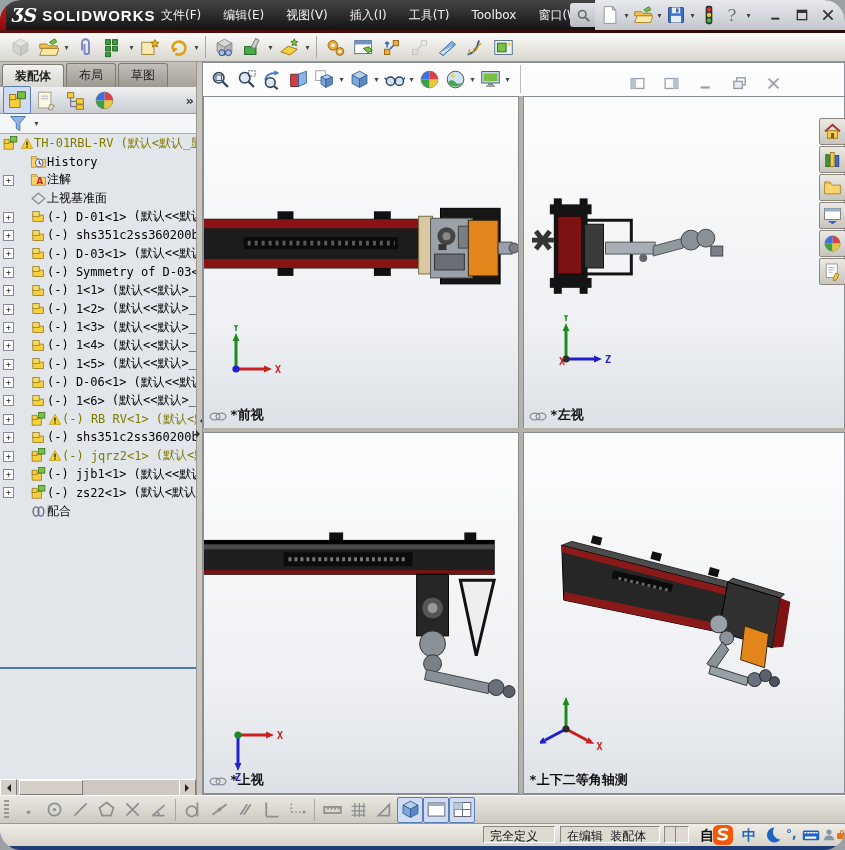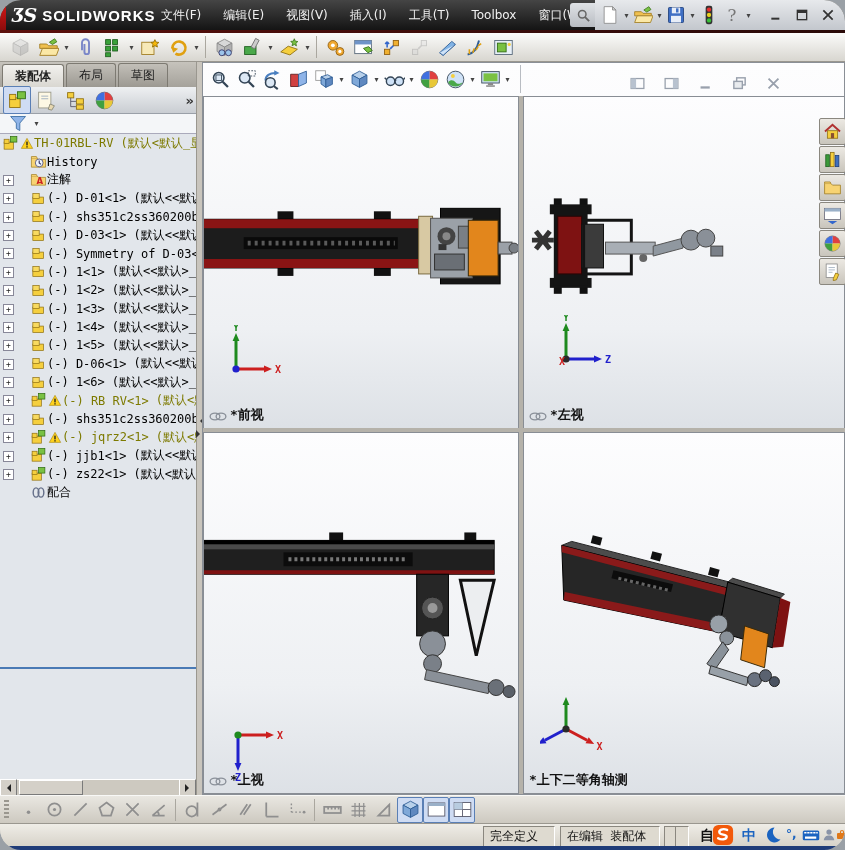--- a/index.html
+++ b/index.html
@@ -96,21 +96,21 @@
   .tp-btn .icon{width:19px;height:19px;}
 
   
   #toolbar-bottom{left:0;top:795px;width:845px;height:28px;background:linear-gradient(#e9e7e1,#cdc9c0);
                   border-top:1px solid #f8f8f6;display:flex;align-items:center;padding-left:4px;box-sizing:border-box;}
   #grip{width:5px;height:20px;margin-right:6px;background:repeating-linear-gradient(#9a978f 0 2px,transparent 2px 4px);}
   #toolbar-bottom .tb-btn{width:24px;height:24px;}
   #statusbar{left:0;top:823px;width:845px;height:23px;background:linear-gradient(#efede7,#d6d2c8);
              border-top:1px solid #9a978f;font:12px "DejaVu Sans Mono",monospace;color:#111;}
   #status-product{position:absolute;left:6px;top:4px;}
-  .scell{position:absolute;top:2px;height:24px;border:1px solid;border-color:#8a877f #fff #fff #8a877f;
+  .scell{position:absolute;top:2px;height:17px;border:1px solid;border-color:#8a877f #fff #fff #8a877f;
          padding:1px 6px 0;box-sizing:border-box;background:#dedad0;}
   .ime{position:absolute;top:2px;width:18px;height:18px;}
   .ime svg{width:100%;height:100%;}
   .ime-txt{position:absolute;top:3px;font:bold 14px "DejaVu Sans",sans-serif;color:#1b64c0;}
   #bottom-edge{left:0;top:846px;width:845px;height:4px;background:#1f3c78;}
 </style>
 </head>
 <body>
 
 <div id="app">
@@ -407,20 +407,26 @@
             <span class="tlabel">History</span>
           </div>
           <div class="trow">
             <span class="plus">+</span>
             <span class="ticon"><svg viewBox="0 0 24 24">
                 <path d="M2 7h8l2 2h10v11H2z" fill="#f7d372" stroke="#a07c20"></path>
                 <path d="M2 7V5h7l1 2" fill="#f7d372" stroke="#a07c20"></path>
                 <text x="14" y="19" font-size="12" font-weight="bold" fill="#c22" text-anchor="middle" font-family="DejaVu Sans,sans-serif">A</text>
               </svg></span>
             <span class="tlabel">注解</span>
+          </div>
+          <div class="trow">
+            <span class="ticon"><svg viewBox="0 0 24 24">
+                <path d="M12 4.5L21 12l-9 7.5L3 12z" fill="none" stroke="#8a8f96" stroke-width="1.8"></path>
+              </svg></span>
+            <span class="tlabel">上视基准面</span>
           </div>
           <div class="trow">
             <span class="plus">+</span>
             <span class="ticon"><svg viewBox="0 0 24 24">
                 <rect x="4" y="10" width="15" height="9" fill="#f5cf3e" stroke="#907010"></rect>
                 <rect x="4" y="5" width="9" height="7" fill="#f8da60" stroke="#907010"></rect>
               </svg></span>
             <span class="tlabel">(-) D-01&lt;1&gt;</span>
             <span class="tconf">(默认&lt;&lt;默认&gt;_显</span>
           </div>

